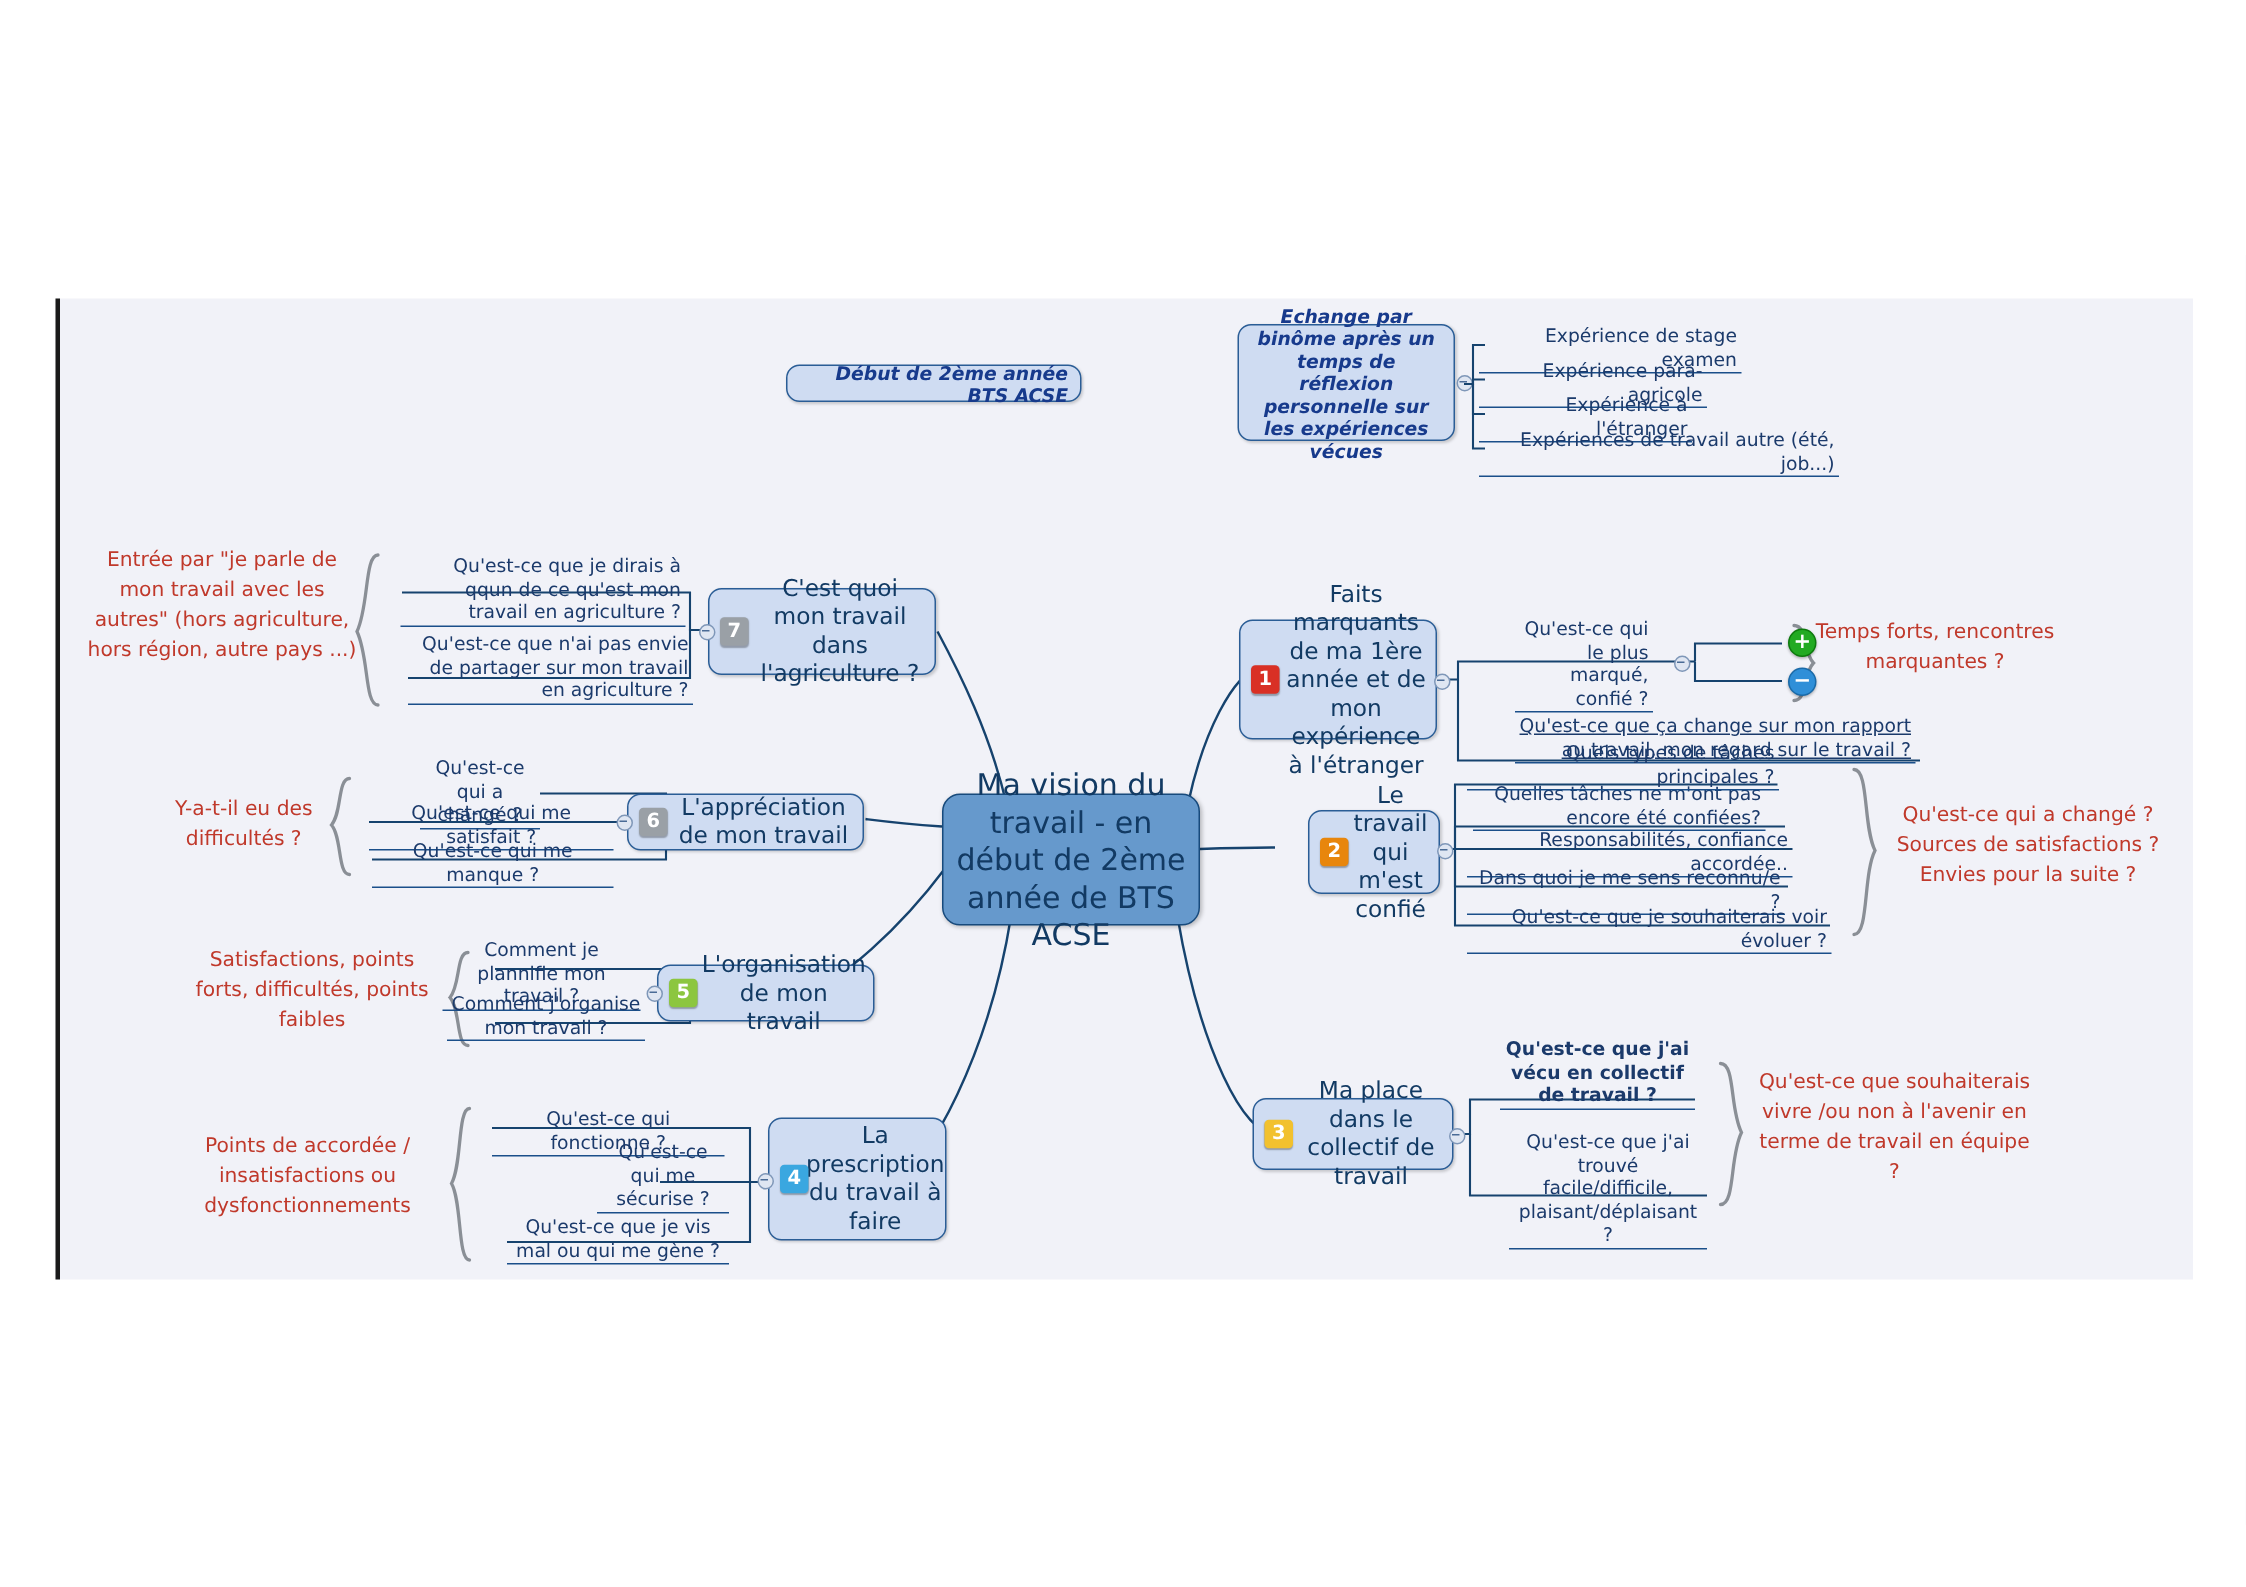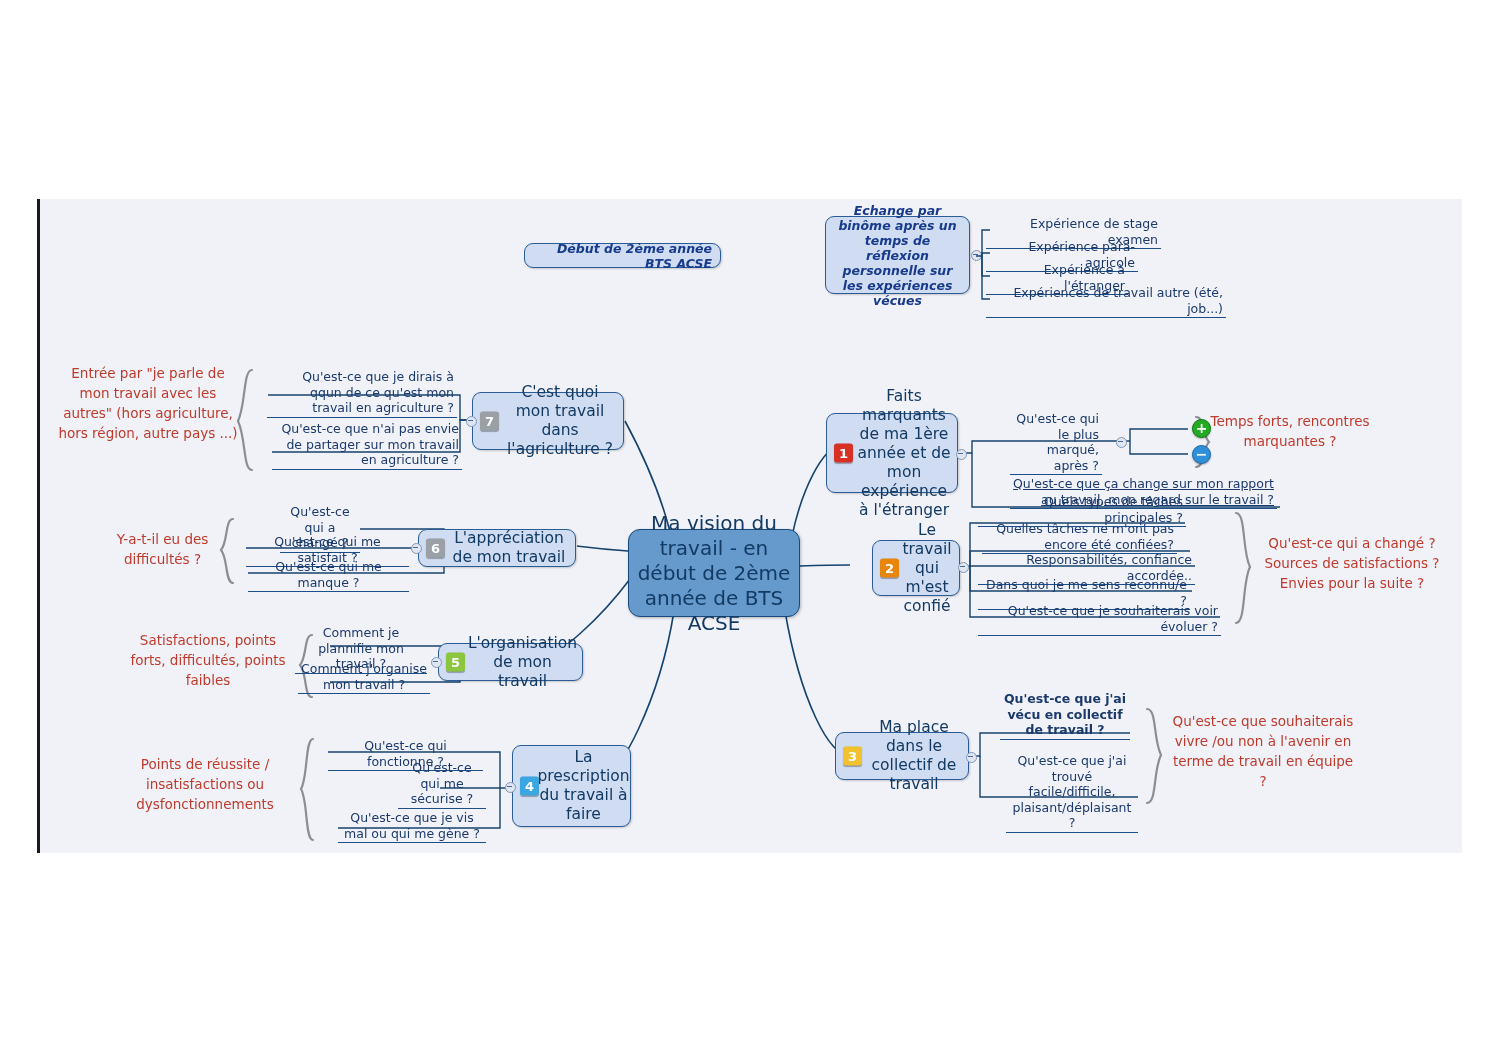--- a/index.html
+++ b/index.html
@@ -183,36 +183,36 @@
 
   <div class="annot" style="left:88px;top:431px;width:160px;">Satisfactions, points forts, difficultés, points faibles</div>
   <div class="leaf c" style="left:255px;top:425px;width:132px;">Comment je plannifie mon travail ?</div>
   <div class="leaf c" style="left:258px;top:461px;width:132px;">Comment j'organise mon travail ?</div>
   <div class="node main" style="left:398px;top:444px;width:145px;height:38px;">
     <span class="badge" style="background:#8cc63f;">5</span>
     <span>L'organisation de mon travail</span>
   </div>
   <div class="dot" style="left:391px;top:458px;"></div>
 
-  <div class="annot" style="left:80px;top:555px;width:170px;">Points de réussite / insatisfactions ou dysfonctionnements</div>
+  <div class="annot" style="left:80px;top:555px;width:170px;">Points de accordée / insatisfactions ou dysfonctionnements</div>
   <div class="leaf c" style="left:288px;top:538px;width:155px;">Qu'est-ce qui fonctionne ?</div>
   <div class="leaf c" style="left:358px;top:560px;width:88px;">Qu'est-ce qui me sécurise ?</div>
   <div class="leaf c" style="left:298px;top:610px;width:148px;">Qu'est-ce que je vis mal ou qui me gène ?</div>
   <div class="node main" style="left:472px;top:546px;width:119px;height:82px;">
     <span class="badge" style="background:#3aa7e0;">4</span>
     <span>La prescription du travail à faire</span>
   </div>
   <div class="dot" style="left:465px;top:583px;"></div>
 
   <div class="node main" style="left:786px;top:214px;width:132px;height:80px;">
     <span class="badge" style="background:#d93025;">1</span>
     <span>Faits marquants de ma 1ère année et de mon expérience à l'étranger</span>
   </div>
   <div class="dot" style="left:916px;top:250px;"></div>
-  <div class="leaf l" style="left:970px;top:211px;width:92px;">Qu'est-ce qui le plus marqué, après ?</div>
+  <div class="leaf l" style="left:970px;top:211px;width:92px;">Qu'est-ce qui le plus marqué, confié ?</div>
   <div class="leaf l" style="left:970px;top:276px;width:267px;text-decoration:underline;">Qu'est-ce que ça change sur mon rapport au travail, mon regard sur le travail ?</div>
   <div class="dot" style="left:1076px;top:238px;"></div>
   <div class="pmicon plus" style="left:1152px;top:220px;">
     <span>+</span>
   </div>
   <div class="pmicon minus" style="left:1152px;top:246px;">
     <span>−</span>
   </div>
   <div class="annot" style="left:1170px;top:212px;width:160px;">Temps forts, rencontres marquantes ?</div>
 

